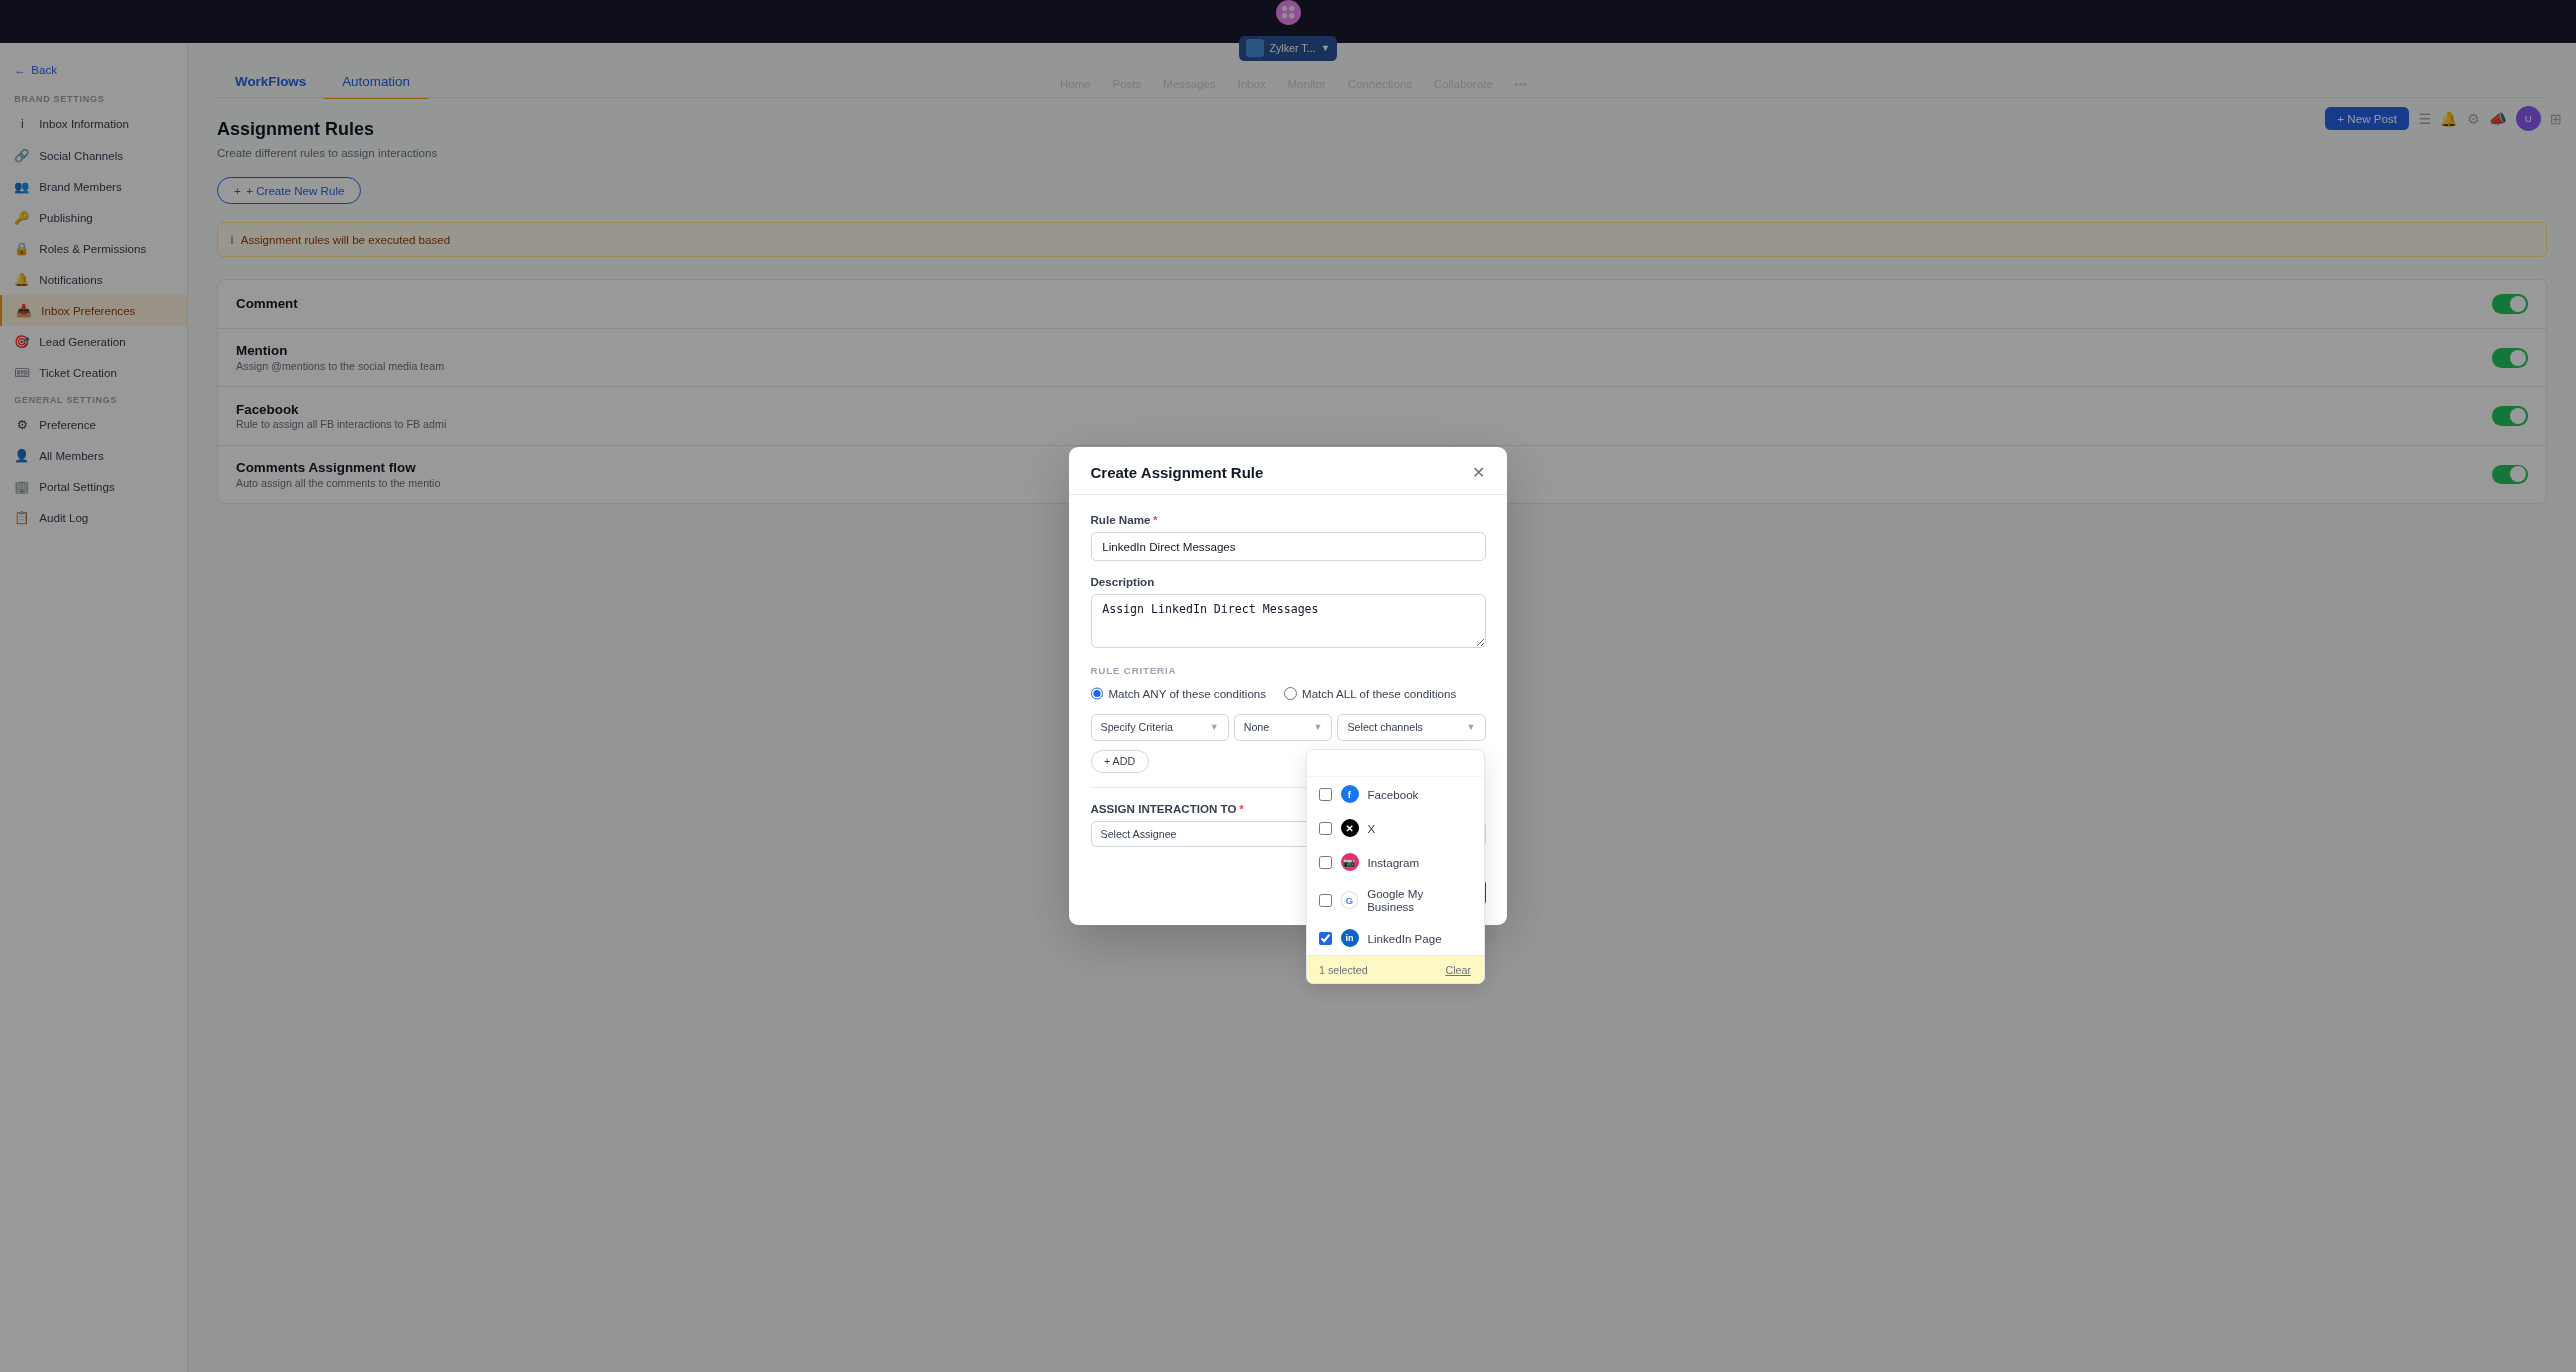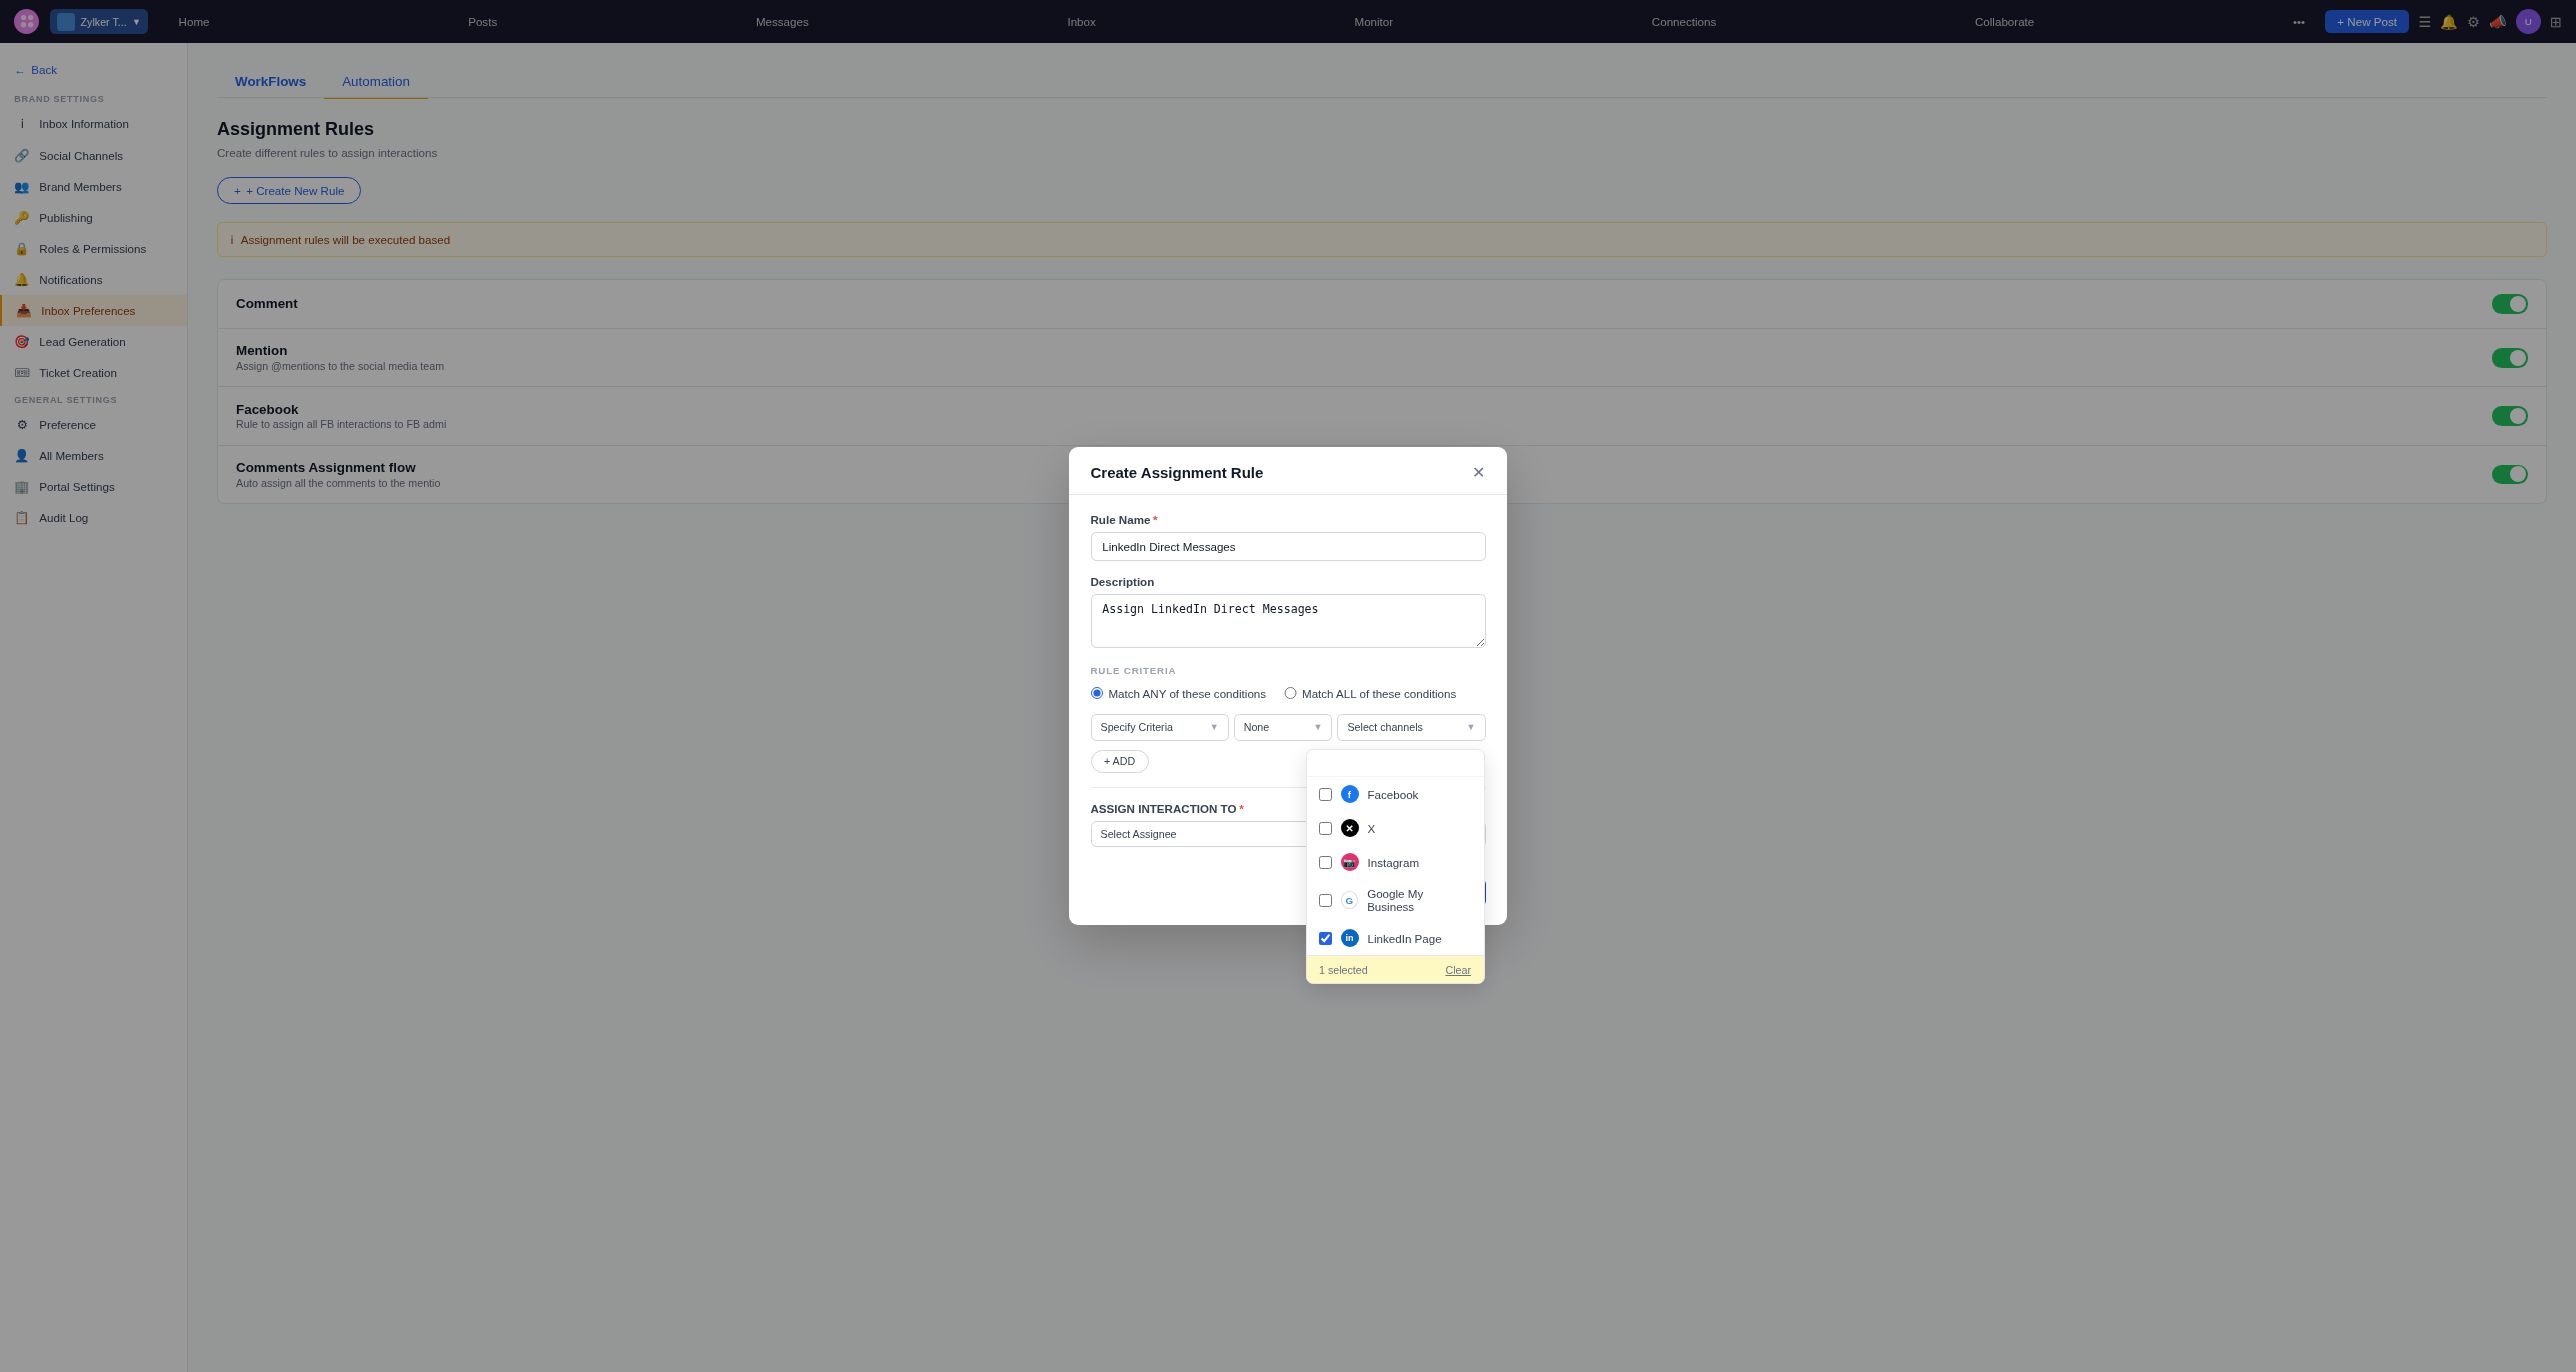--- a/index.html
+++ b/index.html
@@ -9,20 +9,21 @@
     .topnav {
       background: #1a1a2e;
       height: 43px;
       display: flex;
       align-items: center;
       padding: 0 14.3px;
       gap: 10.7px;
       position: fixed;
       top: 0; left: 0; right: 0;
       z-index: 100;
+      flex-direction: column;
     }
     .topnav-logo { width: 25px; height: 25px; background: #e8e; border-radius: 50%; flex-shrink: 0; display: flex; align-items: center; justify-content: center; }
     .topnav-brand { background: #2a5298; border-radius: 5.4px; padding: 3.6px 7.2px; display: flex; align-items: center; gap: 5.4px; color: #fff; font-size: 10.7px; cursor: pointer; }
     .topnav-brand-icon { width: 18px; height: 18px; border-radius: 3.6px; background: #4a90d9; }
     .topnav-nav { display: flex; gap: 3.6px; flex: 1; margin-left: 10.7px; justify-content: space-between; }
     .topnav-nav-item { color: #ccc; font-size: 11.6px; padding: 5.4px 9px; border-radius: 3.6px; cursor: pointer; }
     .topnav-actions { display: flex; align-items: center; gap: 9px; margin-left: auto; }
     .btn-new-post { background: #2563eb; color: #fff; border: none; border-radius: 5.4px; padding: 5.4px 12.5px; font-size: 11.6px; cursor: pointer; display: flex; align-items: center; gap: 5.4px; }
     .topnav-icon { color: #aaa; font-size: 14.3px; cursor: pointer; }
     .avatar { width: 25px; height: 25px; border-radius: 50%; background: #8b5cf6; display: flex; align-items: center; justify-content: center; color: #fff; font-size: 9.8px; }
@@ -65,21 +66,21 @@
     .modal-title { font-size: 15px; font-weight: 700; color: #111827; }
     .modal-close { background: none; border: none; font-size: 16px; color: #6b7280; cursor: pointer; }
     .modal-body { padding: 18px 21.5px; }
     .form-label { font-size: 11.6px; font-weight: 600; color: #374151; margin-bottom: 5.4px; display: flex; align-items: center; gap: 2.7px; }
     .required { color: #ef4444; }
     .form-input { width: 100%; border: 1.3px solid #d1d5db; border-radius: 5.4px; padding: 7.2px 10.7px; font-size: 11.6px; color: #111827; outline: none; }
     .form-group { margin-bottom: 14.3px; }
     .form-textarea { width: 100%; border: 1.3px solid #d1d5db; border-radius: 5.4px; padding: 7.2px 10.7px; font-size: 11.6px; color: #111827; outline: none; resize: vertical; min-height: 54px; }
     .section-title { font-size: 9.8px; font-weight: 700; color: #9ca3af; text-transform: uppercase; letter-spacing: 0.08em; margin-bottom: 10.7px; }
     .radio-group { display: flex; align-items: center; gap: 18px; margin-bottom: 14.3px; }
-    .radio-label { display: flex; align-items: flex-start; gap: 5.4px; font-size: 11.6px; color: #374151; cursor: pointer; }
+    .radio-label { display: flex; align-items: center; gap: 5.4px; font-size: 11.6px; color: #374151; cursor: pointer; }
     .radio-label input[type=radio] { accent-color: #2563eb; width: 12.5px; height: 12.5px; }
     .criteria-row { display: flex; gap: 5px; align-items: flex-start; margin-bottom: 9px; position: relative; }
     .select-box { border: 1.3px solid #d1d5db; border-radius: 5.4px; padding: 6.3px 9px; font-size: 10.7px; color: #374151; background: #fff; display: flex; align-items: center; justify-content: space-between; cursor: pointer; min-width: 0; }
     .select-box.criteria { flex: 1.2; }
     .select-box.none { flex: 0.8; }
     .select-box.channels { flex: 1.3; }
     .chevron { font-size: 9px; color: #9ca3af; margin-left: 3.6px; }
     .dropdown-panel { position: absolute; top: 34px; right: 0; background: #fff; border: 0.9px solid #e5e7eb; border-radius: 7.2px; box-shadow: 0 7.2px 21.5px rgba(0,0,0,0.12); width: 179px; z-index: 300; overflow: hidden; }
     .dropdown-search { padding: 7.2px 10.7px; border-bottom: 0.9px solid #f3f4f6; }
     .dropdown-search input { width: 100%; border: none; outline: none; font-size: 10.7px; color: #374151; }

